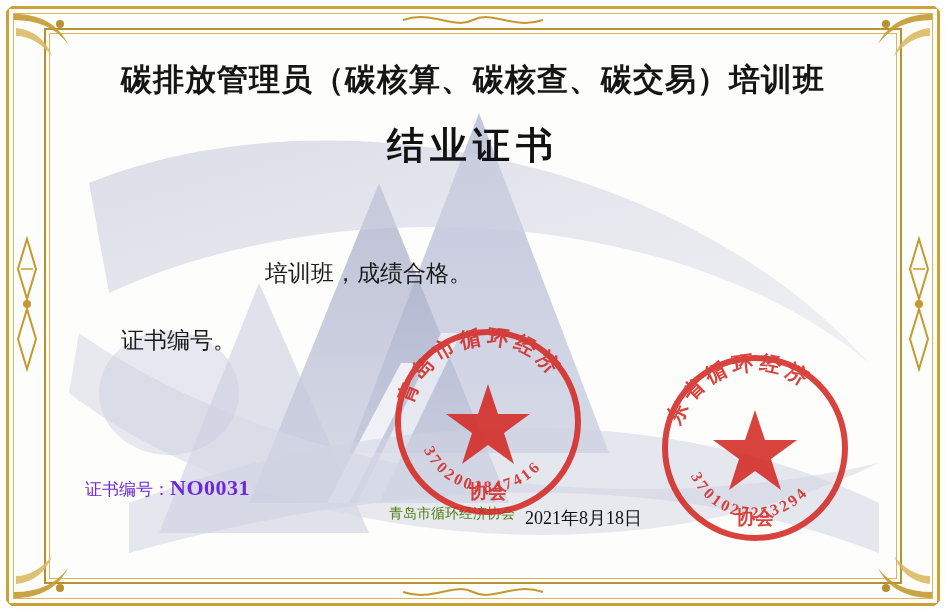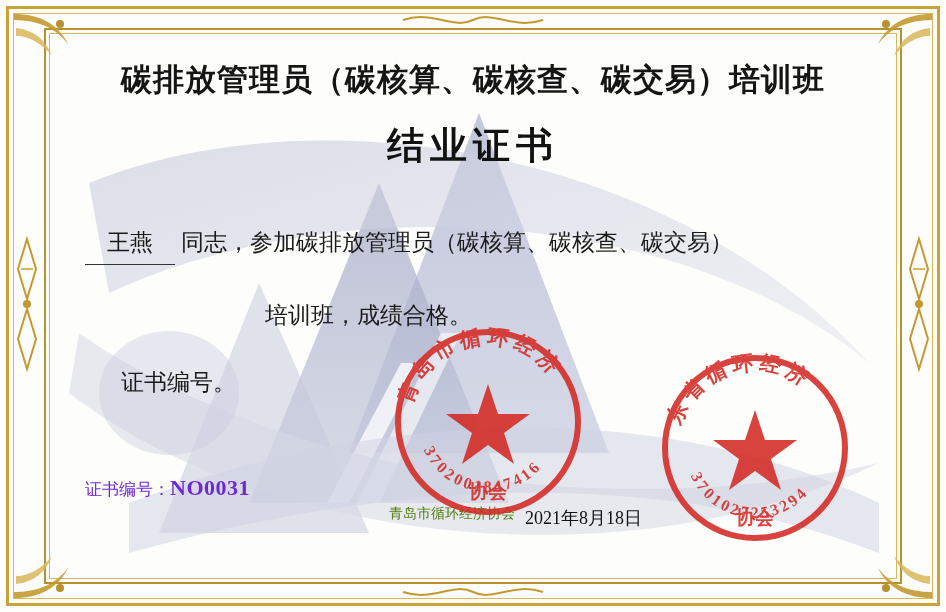--- a/index.html
+++ b/index.html
@@ -9,20 +9,21 @@
   }
   body {
     font-family: "Liberation Serif", "DejaVu Serif", serif;
   }
   .certificate {
     position: relative;
     width: 946px;
     height: 612px;
     overflow: hidden;
     background: #fdfdfb;
+    border-radius: 29px;
   }
 
   
   .border-outer {
     position: absolute;
     left: 6px; top: 6px; right: 6px; bottom: 6px;
     border: 3px solid #caa23a;
     box-sizing: border-box;
   }
   .border-mid {
@@ -284,23 +285,20 @@
     </svg>
   </div>
 
   <div class="content">
 
     <div class="title-main">碳排放管理员（碳核算、碳核查、碳交易）培训班</div>
 
     <div class="title-sub">结业证书</div>
 
     <div class="body-block">
-      <div class="line1">
-        <span class="name">王燕</span><span>同志，参加碳排放管理员（碳核算、碳核查、碳交易）</span>
-      </div>
       <div class="line2">培训班，成绩合格。</div>
       <div class="line3">证书编号。</div>
     </div>
 
     <div class="cert-no">
       <span class="no-label">证书编号：</span><span class="no-value">NO0031</span>
     </div>
 
     <div class="issuers">
       <div class="issuer-left">青岛市循环经济协会</div>

